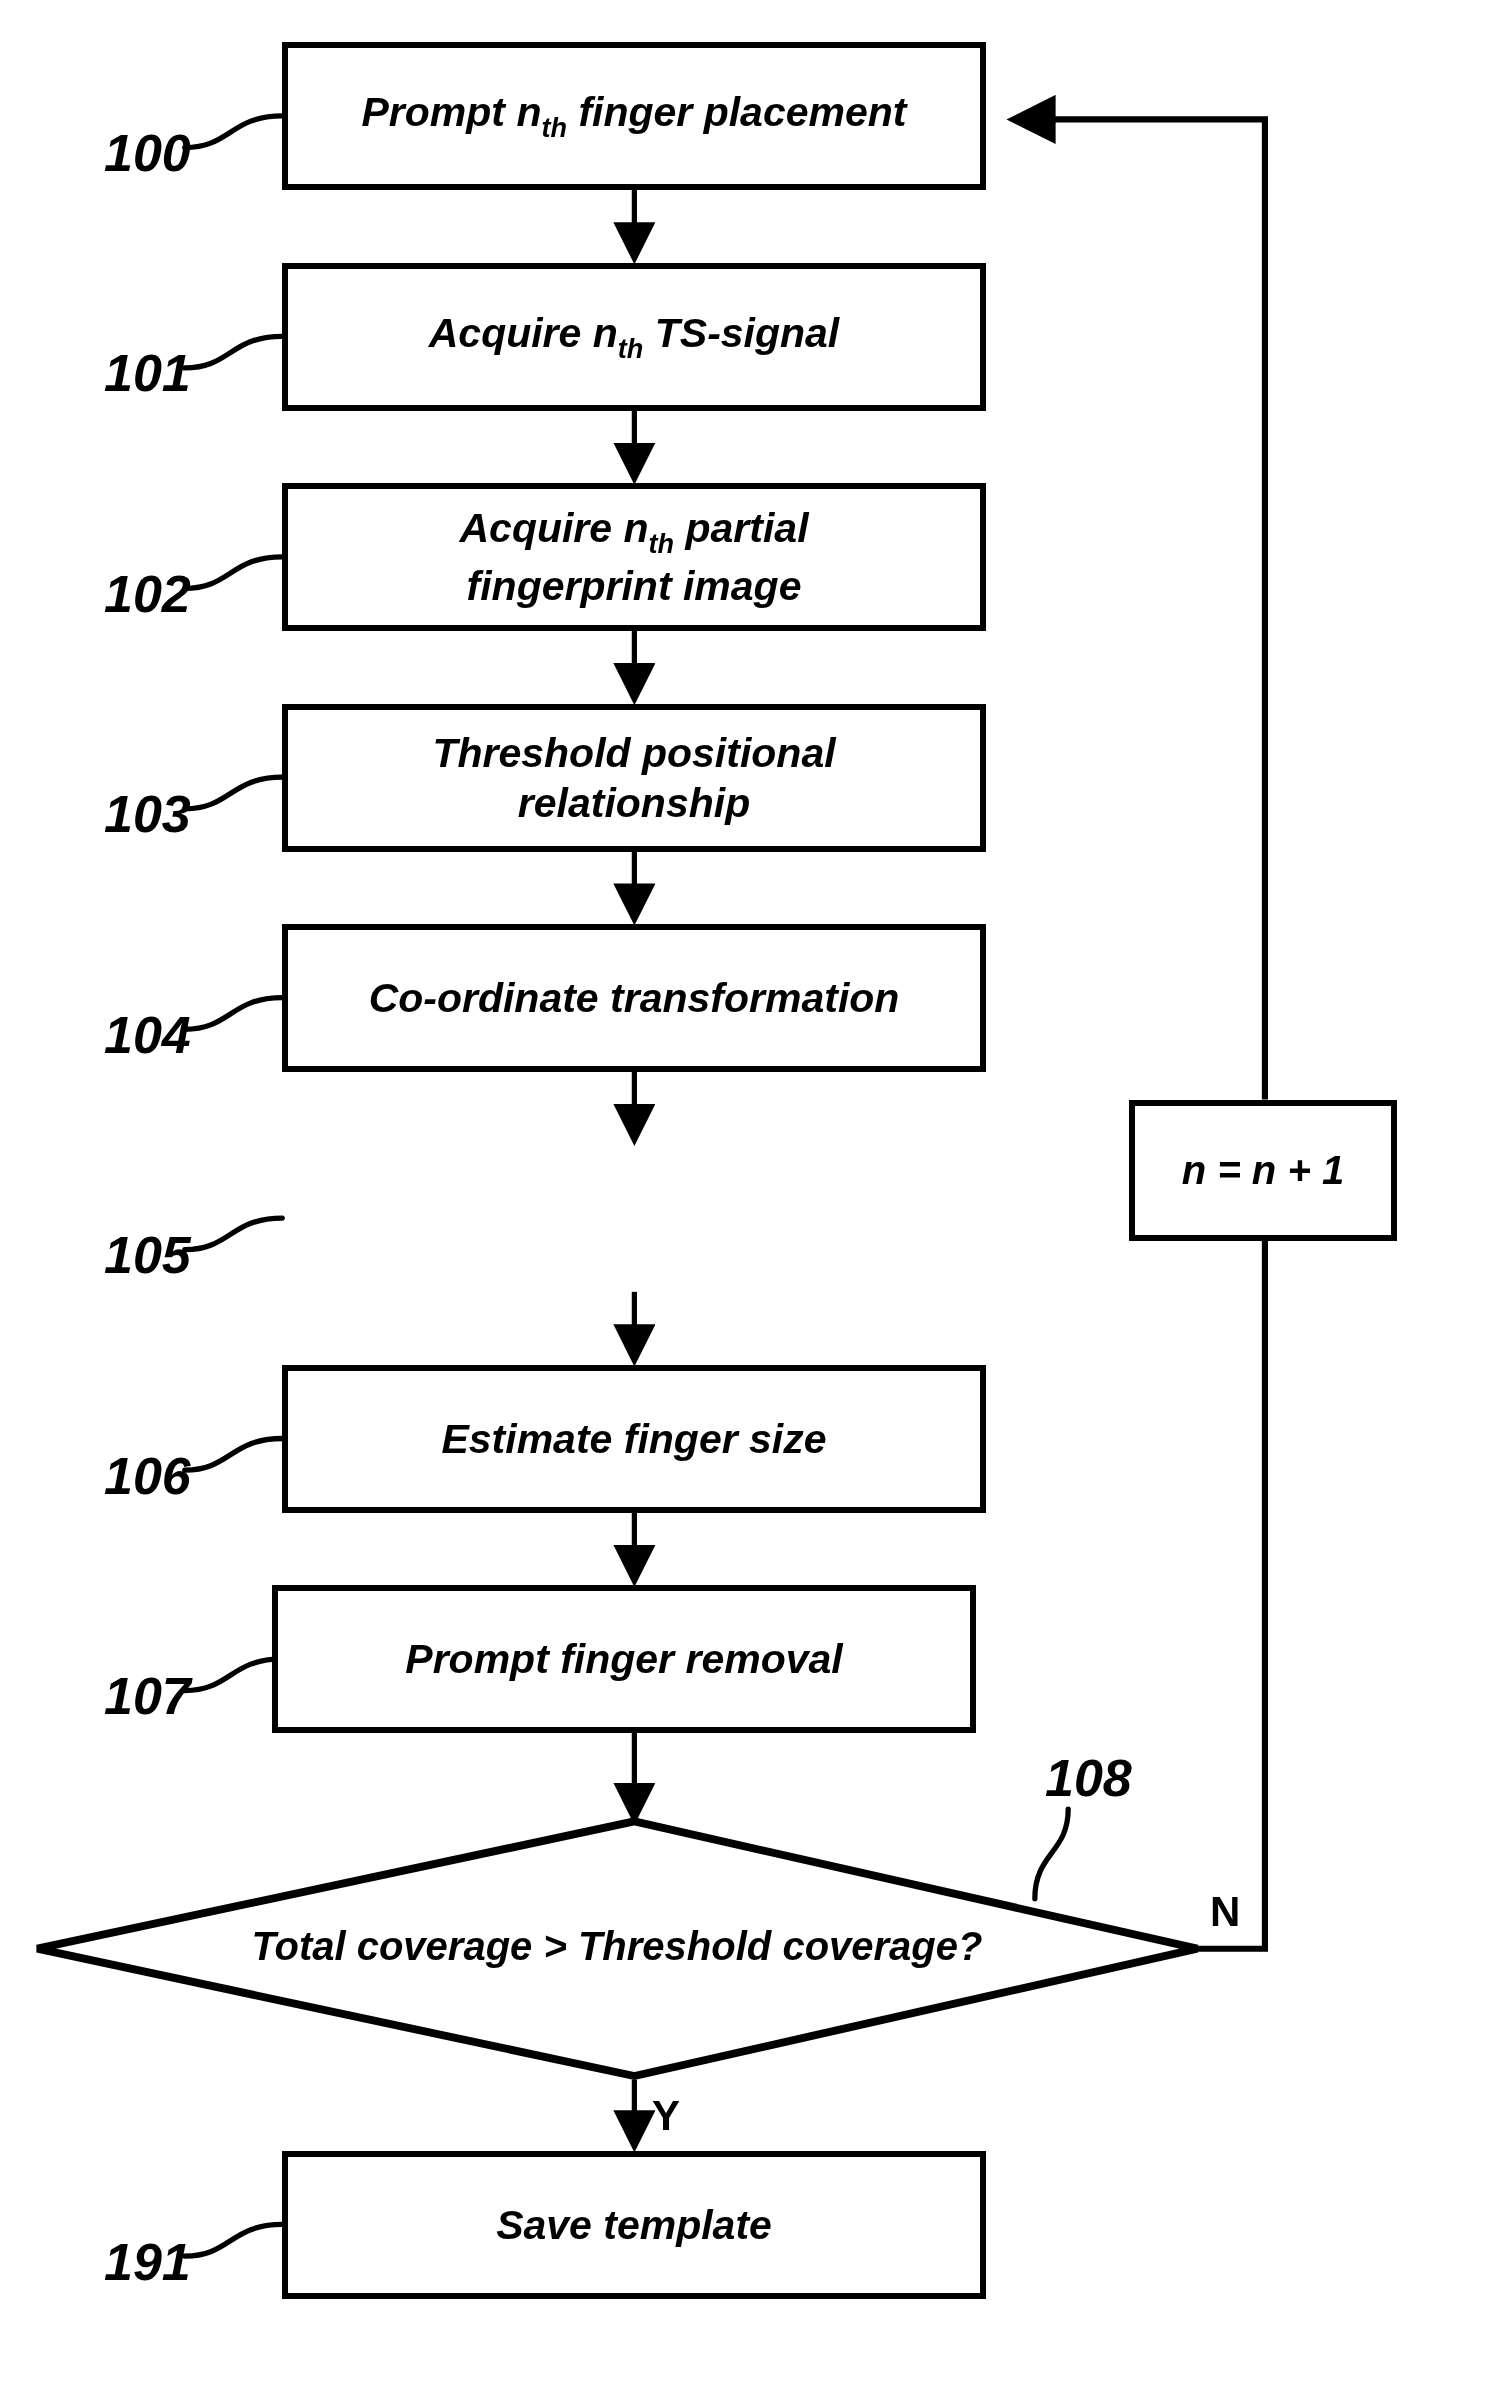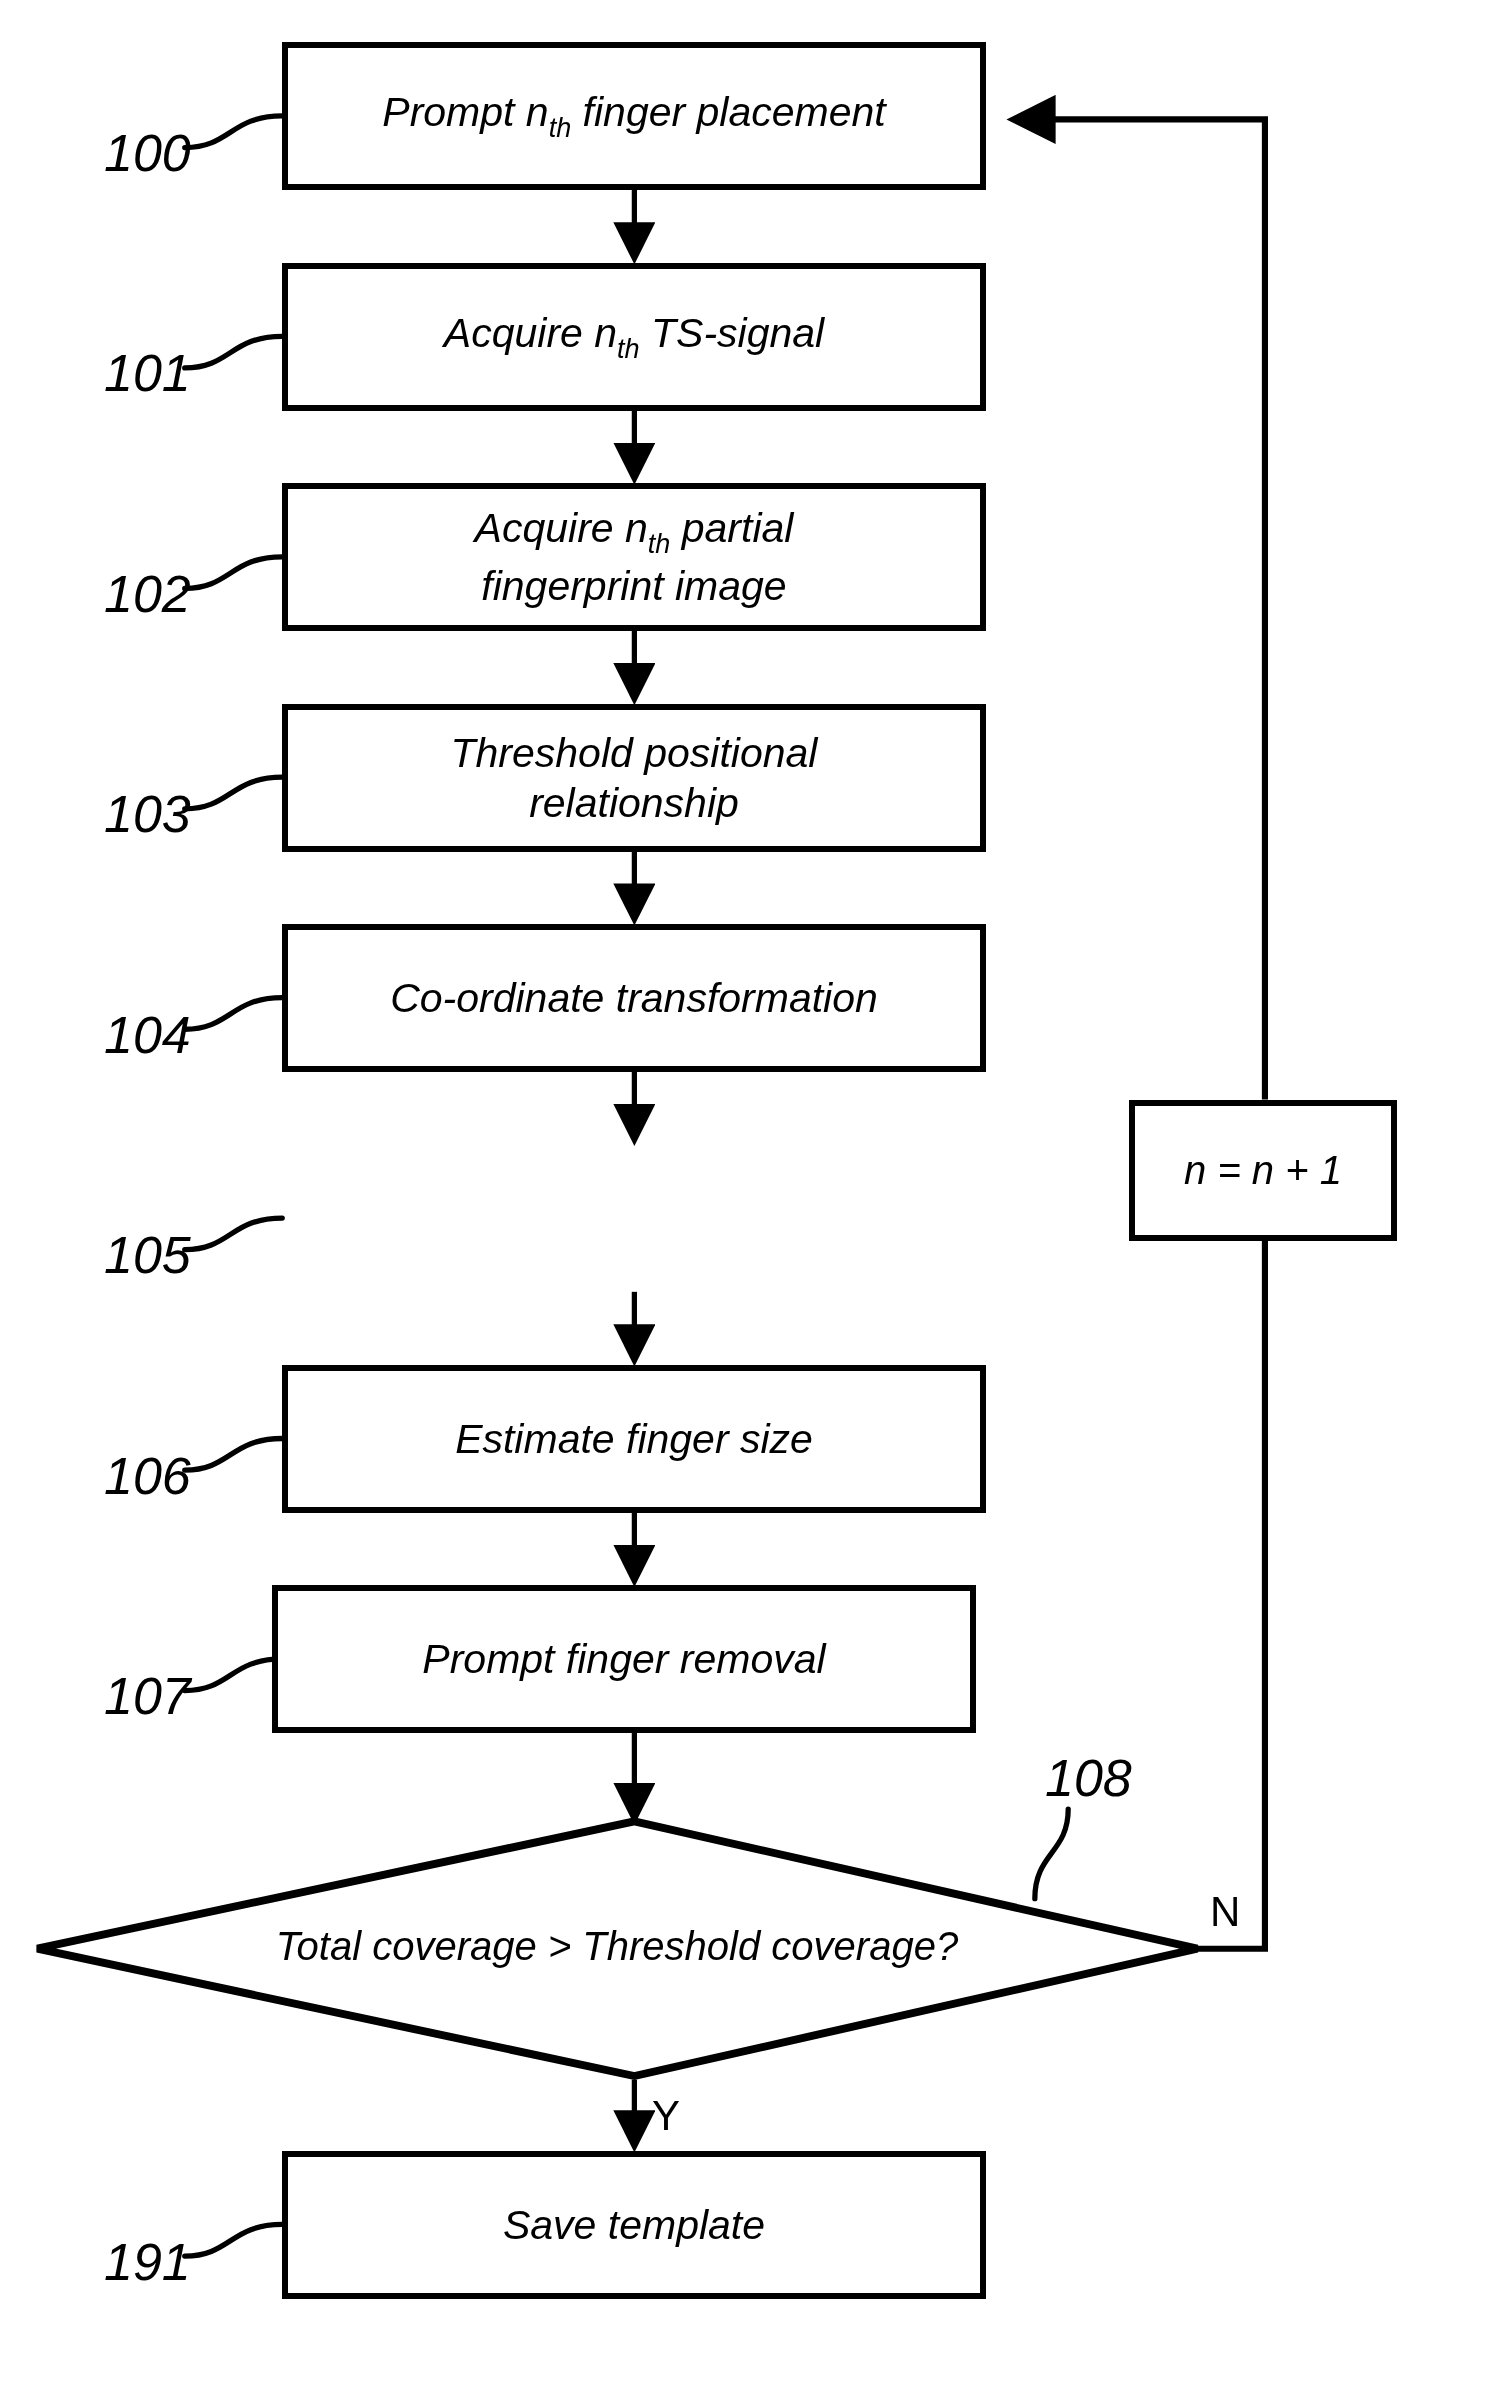--- a/index.html
+++ b/index.html
@@ -5,20 +5,21 @@
   html,body{margin:0;padding:0;background:#ffffff;}
   body{
     width:1505px;height:2401px;
     font-family:"Liberation Sans","DejaVu Sans",sans-serif;
     overflow:hidden;
   }
   #flow{
     position:relative;
     width:1287px;height:2401px;
     background:#ffffff;
+    font-weight:bold;
   }
   svg#wires{
     position:absolute;left:0;top:0;
     width:1505px;height:2401px;
     pointer-events:none;
   }
   .node{
     position:absolute;
     box-sizing:border-box;
     border:6.1px solid #000000;

